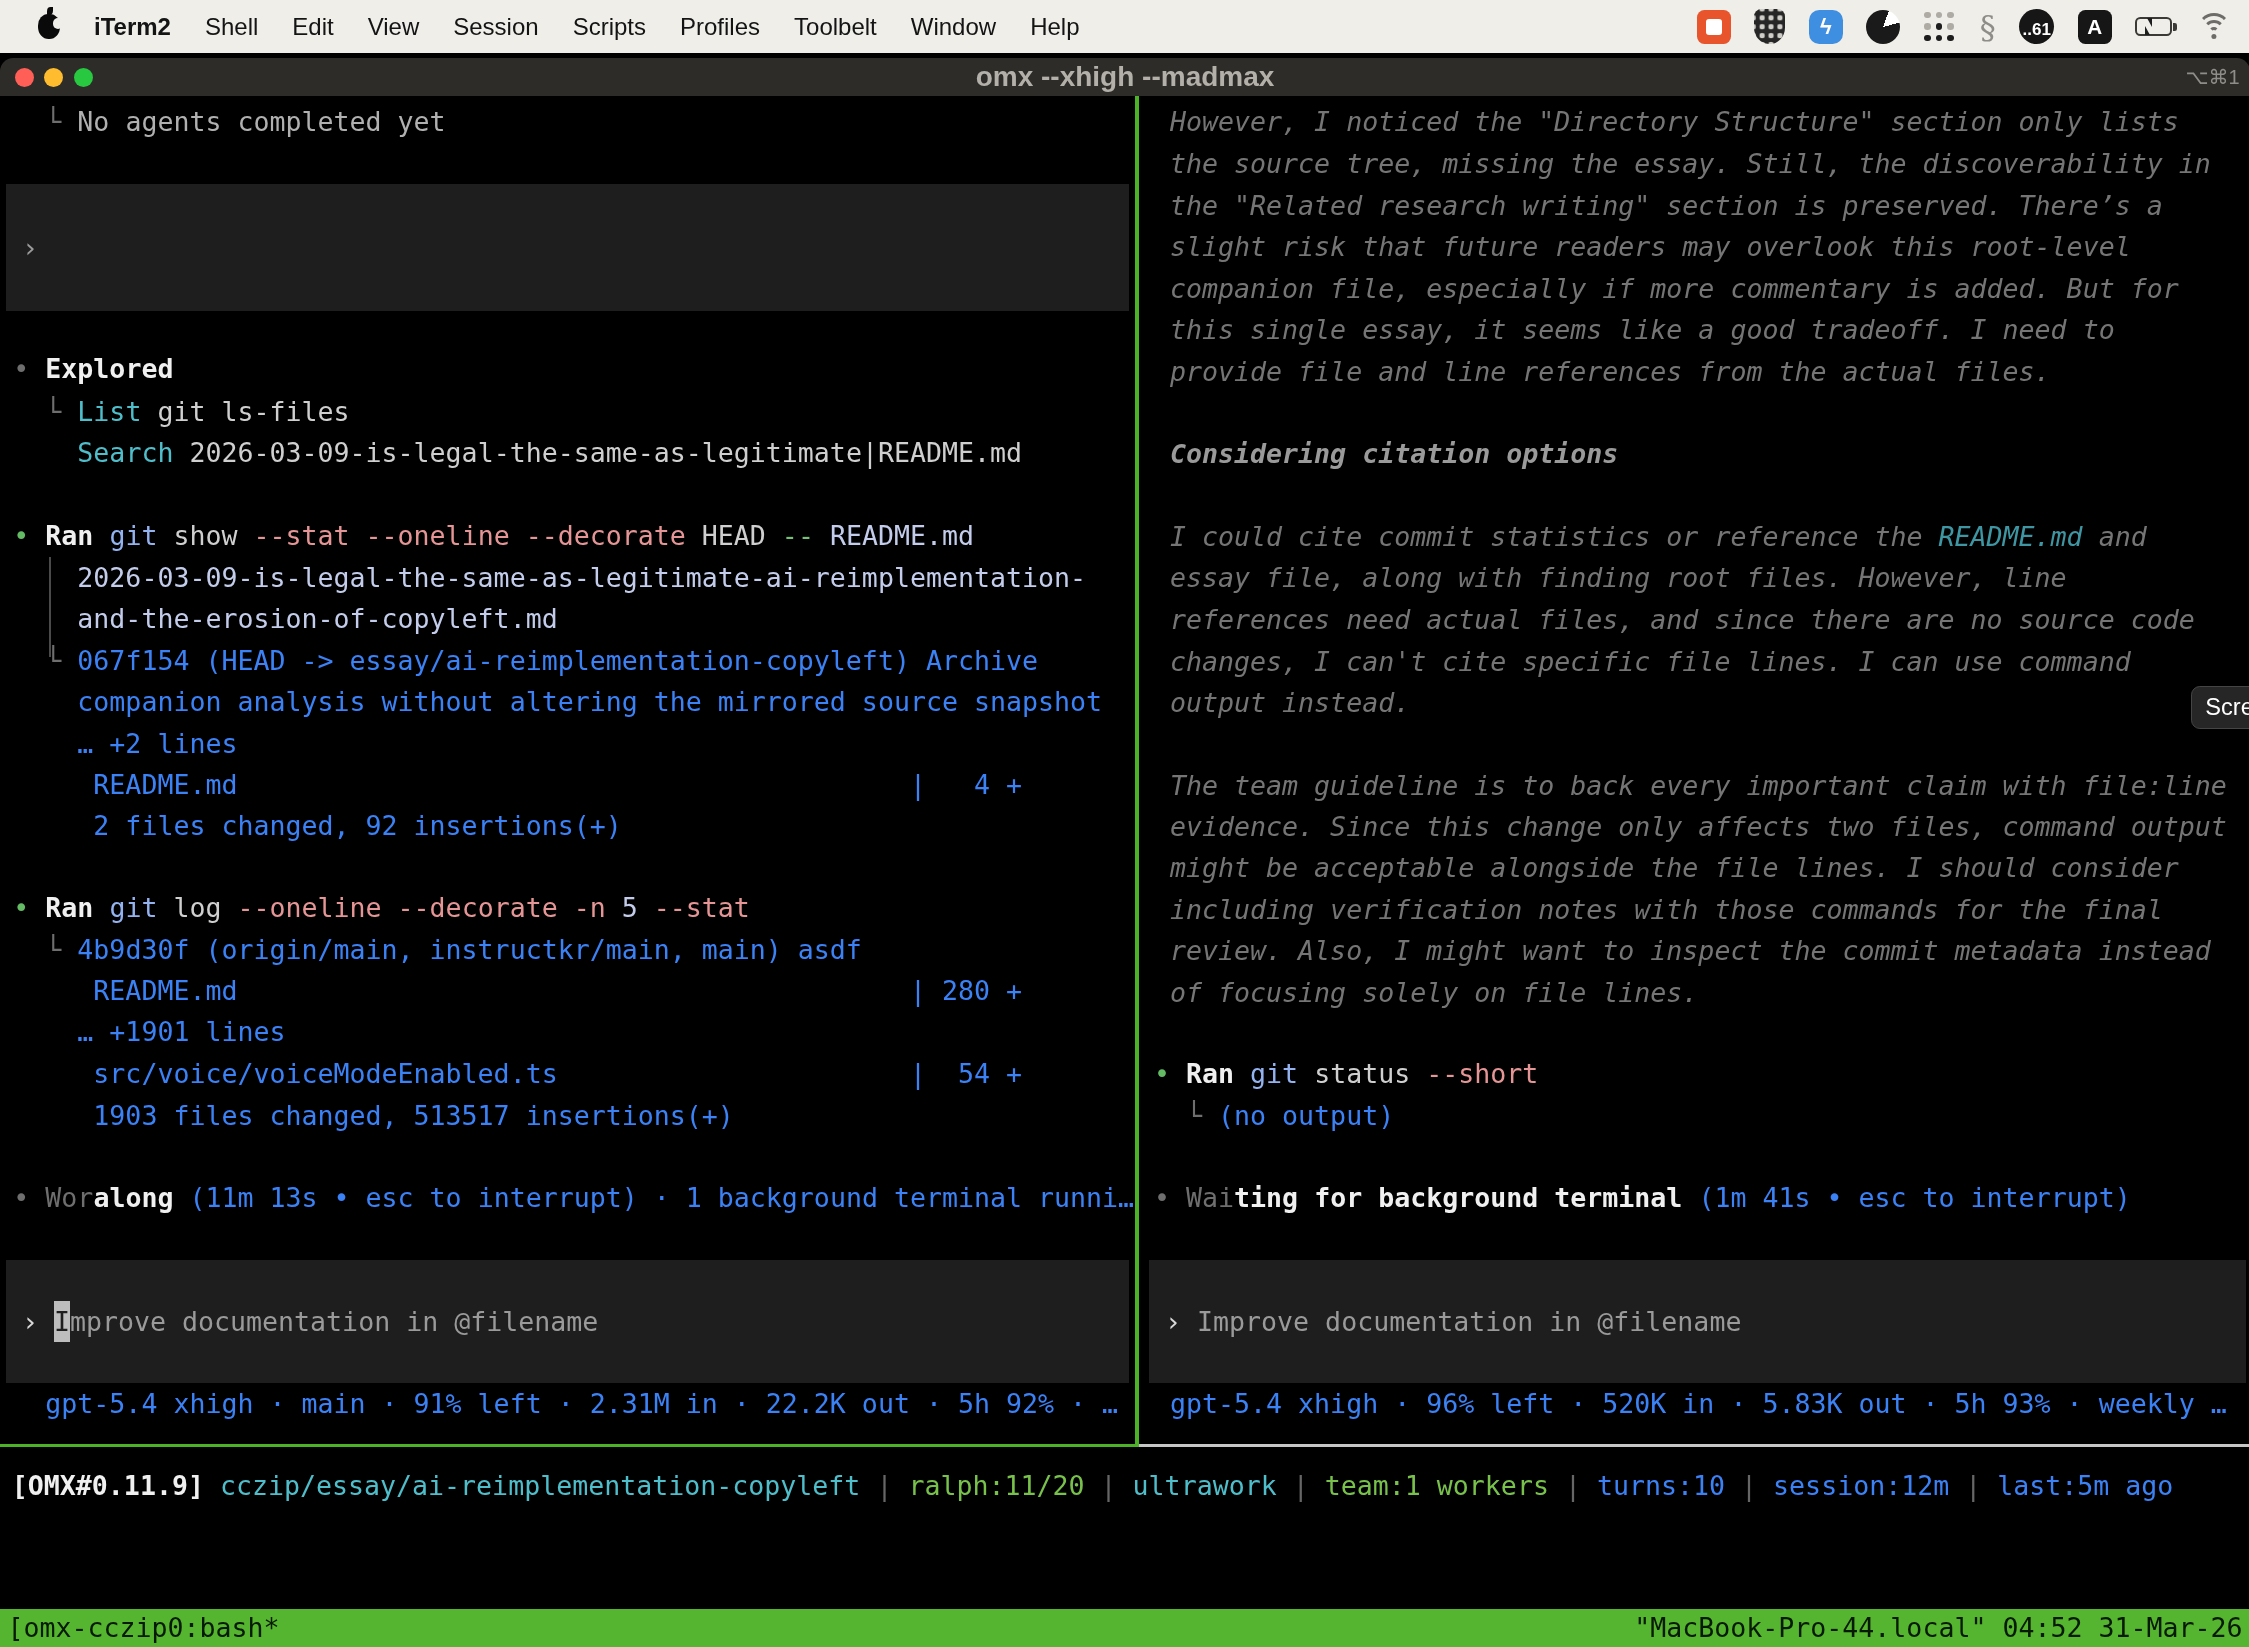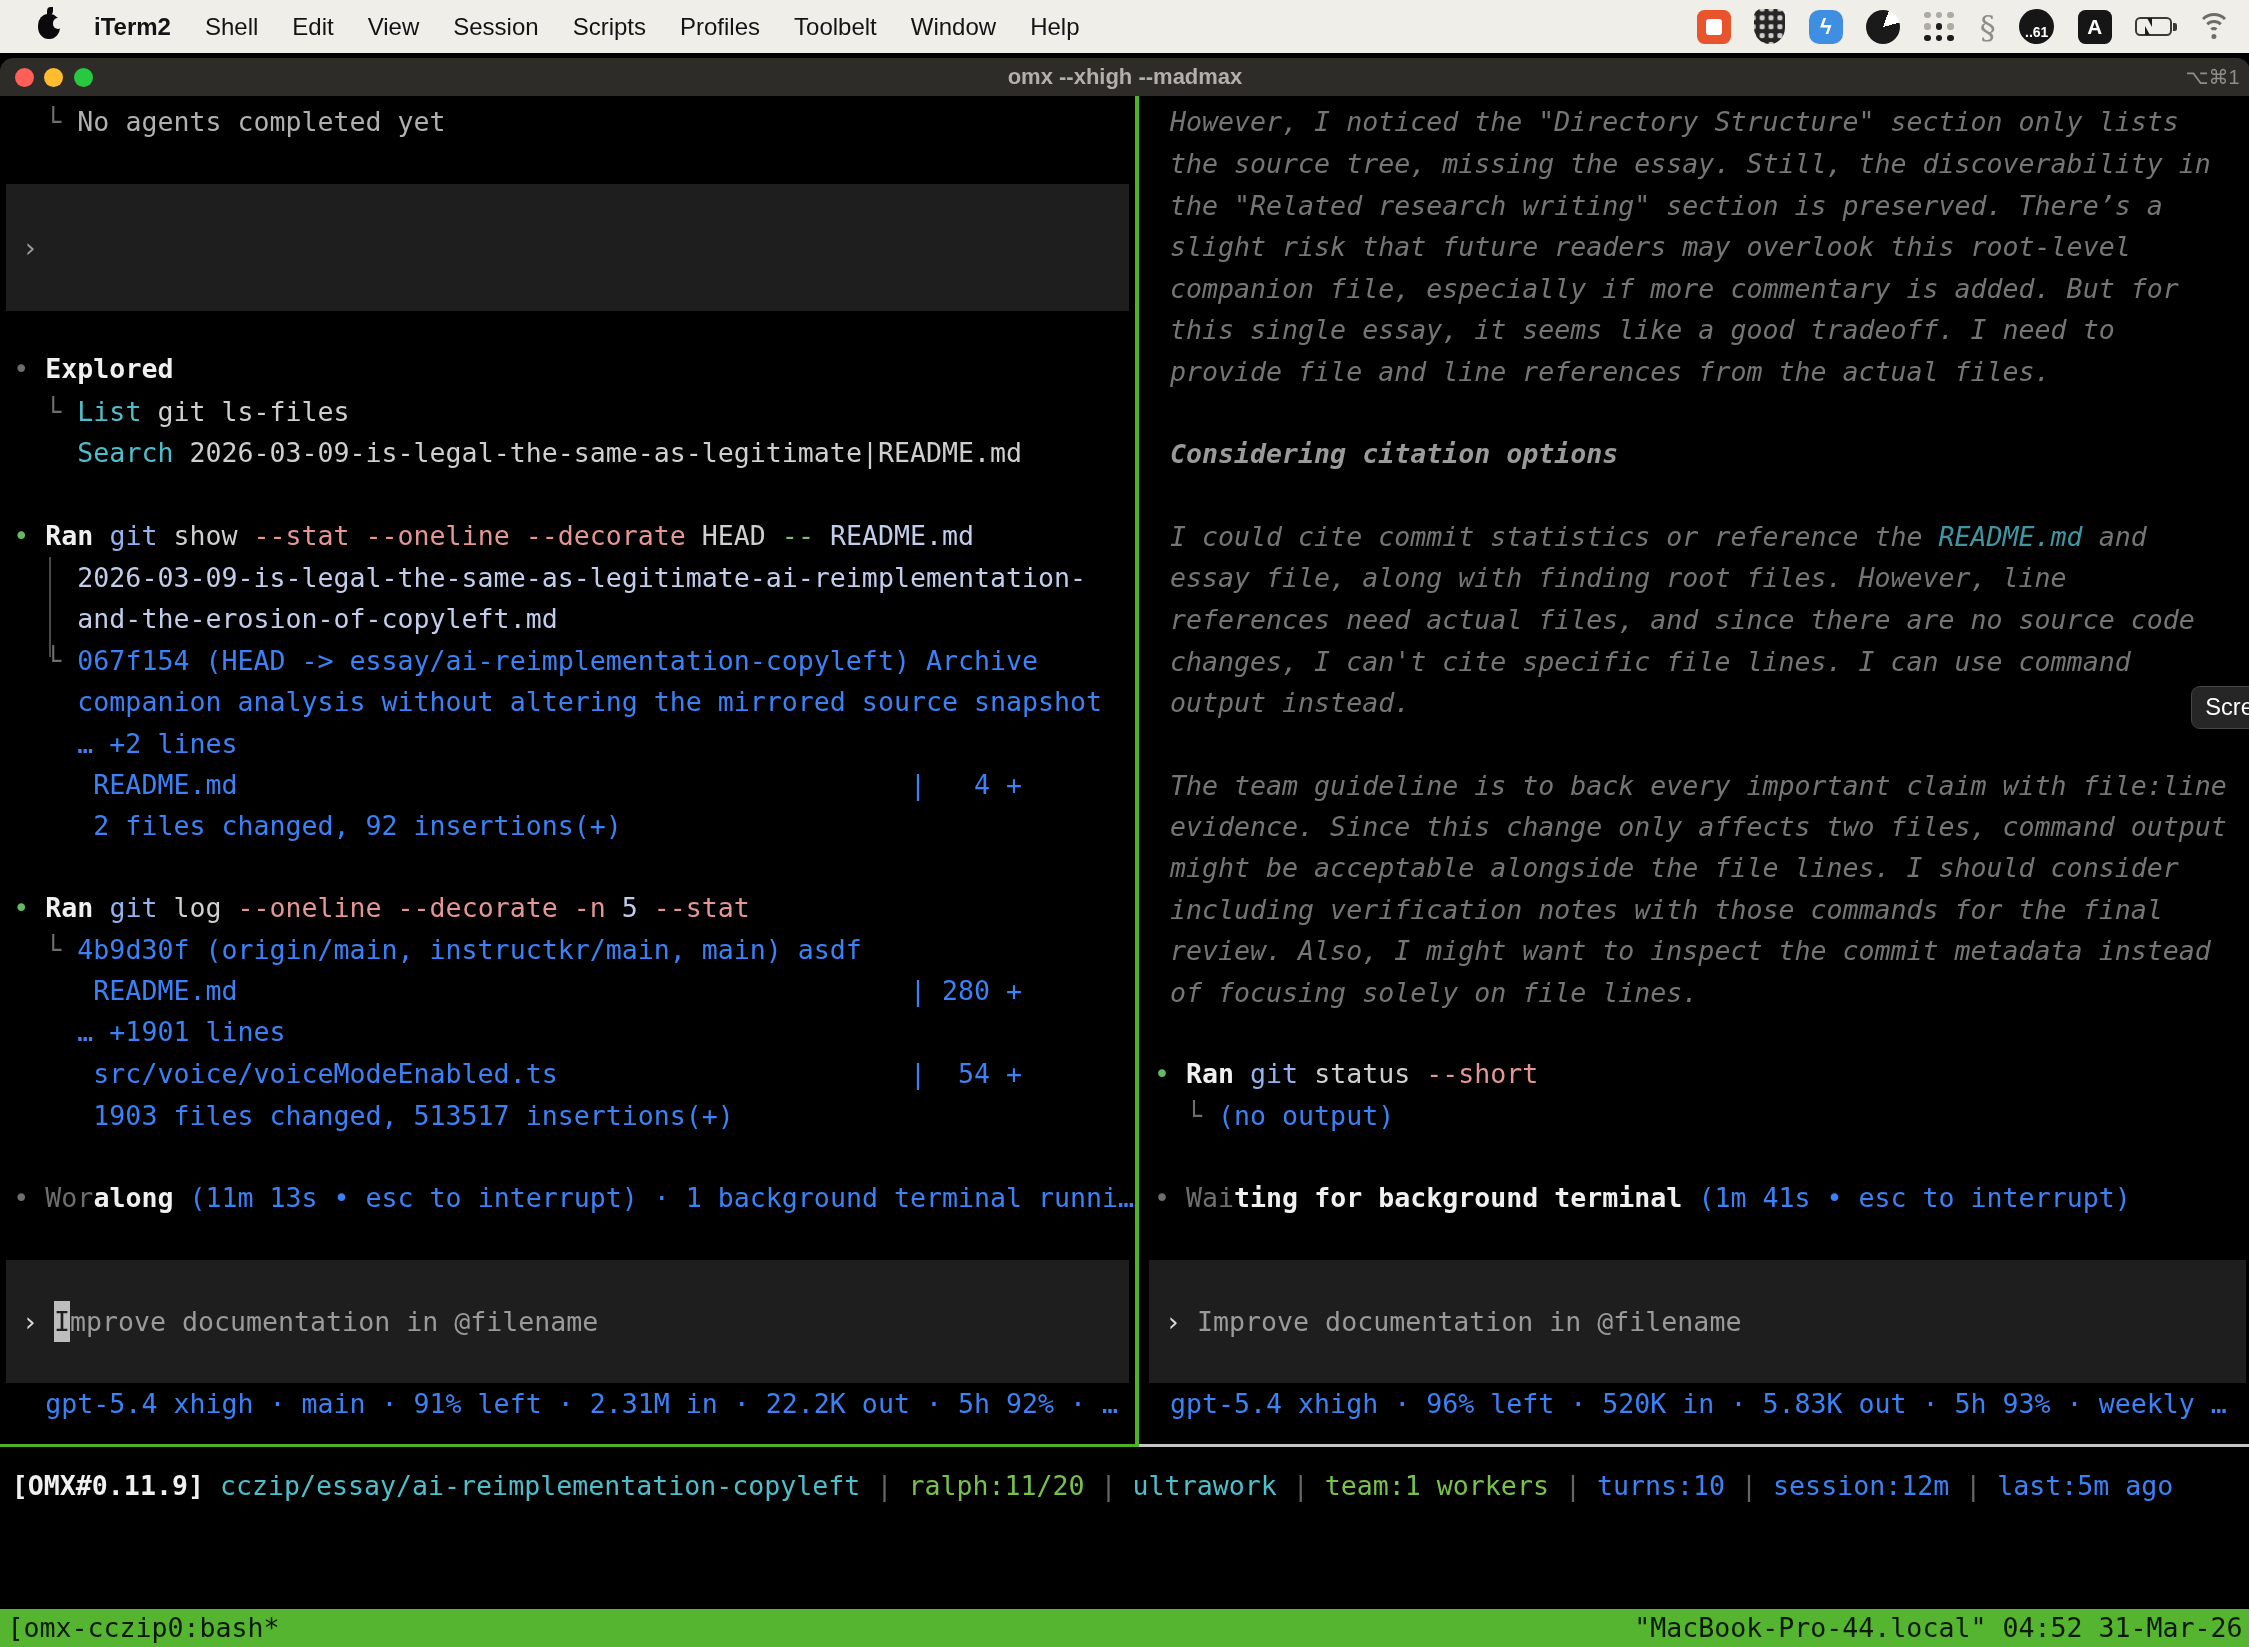--- a/index.html
+++ b/index.html
@@ -30,21 +30,21 @@
     background-size:8.9px 8.9px; background-position:3.7px 4.4px; }
   .ic-blue { width:34px; height:34px; background:#3e8ee2; border-radius:10.3px;
     color:#fff; font-size:22px; font-weight:bold; }
   .ic-pie { width:34px; height:34px; border-radius:50%;
     background:conic-gradient(from 20deg, #fff 0 55deg, #1a1a1a 55deg 360deg); }
   .ic-dots { width:32px; height:32px; display:grid; grid-template-columns:repeat(3,1fr); gap:3px; }
   .ic-dots i { width:6.6px; height:6.6px; border-radius:50%; background:#aeaba4; }
   .ic-dots i.dk { background:#1d1d1d; }
   .ic-hook { color:#8f8d88; font-size:32px; font-family:"DejaVu Serif", serif; }
   .ic-c61 { width:35px; height:35px; background:#161616; border-radius:50%;
-    color:#fff; font-size:14px; font-weight:bold; align-items:flex-end; padding-bottom:4.4px; }
+    color:#fff; font-size:17px; font-weight:bold; align-items:flex-end; padding-bottom:4.4px; }
   .ic-a { width:34px; height:34px; background:#161616; border-radius:7.4px;
     color:#fff; font-size:20.7px; font-weight:bold; }
   .ic-batt { width:37px; height:19px; border:2.2px solid #3c3a37; border-radius:5.2px; position:relative; }
   .ic-batt::after { content:""; position:absolute; right:-6.6px; top:4.4px; width:3.7px; height:7.4px;
     background:#3c3a37; border-radius:0 2.2px 2.2px 0; }
   .ic-batt i { position:absolute; left:9.6px; top:-1.5px; width:0; height:0; color:#1d1d1d;
     border-left:5.9px solid transparent; border-top:9.6px solid #1d1d1d; }
   .ic-batt i::after { content:""; position:absolute; left:-6.6px; top:-0.7px;
     border-right:5.9px solid transparent; border-bottom:9.6px solid #1d1d1d; }
   .ic-wifi { width:35px; height:26.6px; position:relative; }
@@ -57,21 +57,21 @@
     width:5.2px; height:5.2px; border-radius:50%; background:#6e6c68; }
 
   
   .titlebar { position:absolute; left:0; top:58px; width:2250px; height:38px;
     background:#2e2c29; border-radius:13.3px 13.3px 0 0; }
   .tl-btn { position:absolute; top:9.6px; width:19px; height:19px; border-radius:50%; }
   .tl-red { left:14.8px; background:#ff5f57; }
   .tl-yellow { left:44px; background:#febc2e; }
   .tl-green { left:74px; background:#28c840; }
   .win-title { position:absolute; left:0; right:0; top:0; height:38px; text-align:center;
-    line-height:38px; color:#b3afa9; font-size:22px; font-weight:bold; }
+    line-height:38px; color:#b3afa9; font-size:28px; font-weight:bold; }
   .win-shortcut { position:absolute; right:10.3px; top:0; height:38px; line-height:38px;
     color:#8f8d89; font-size:20px; }
 
   .term { position:absolute; left:0; top:96px; width:2250px; height:1513px; background:#000; }
 
   
   .tl { position:absolute; white-space:pre; font:26.6px/41px "DejaVu Sans Mono", monospace; }
   #left-lines { position:absolute; left:13.3px; top:0; }
   #right-lines { position:absolute; left:1154px; top:0; }
 

